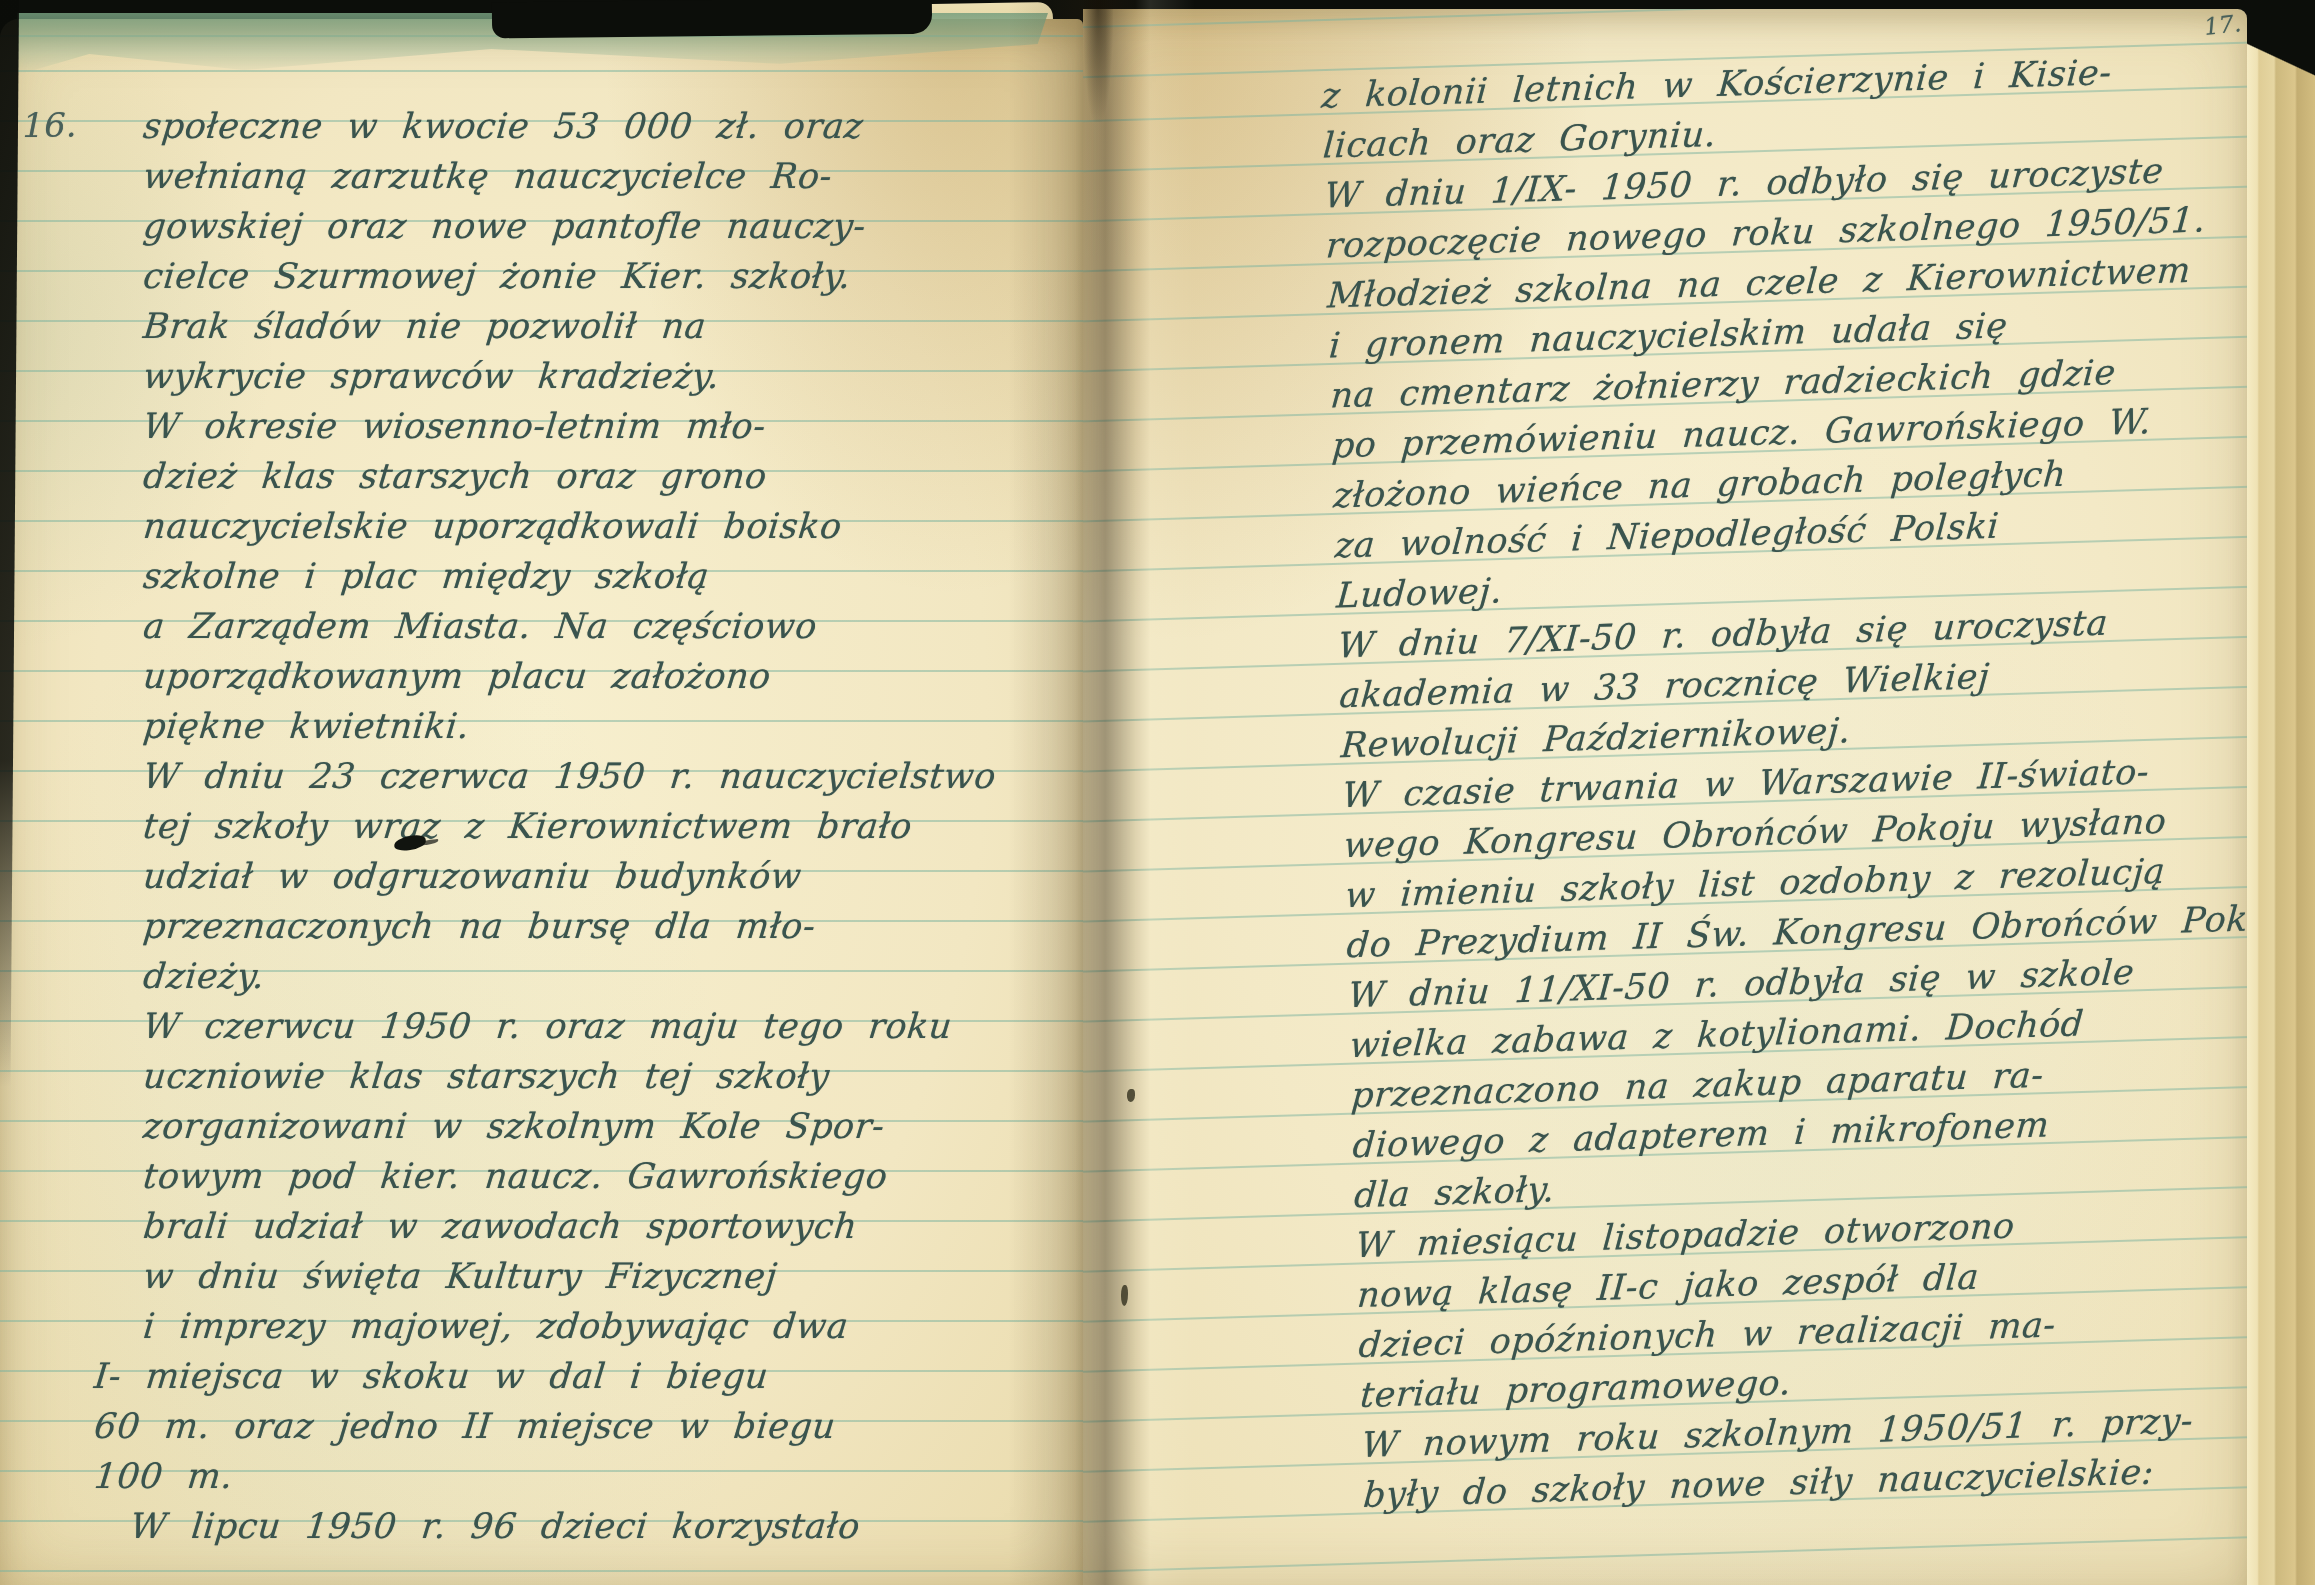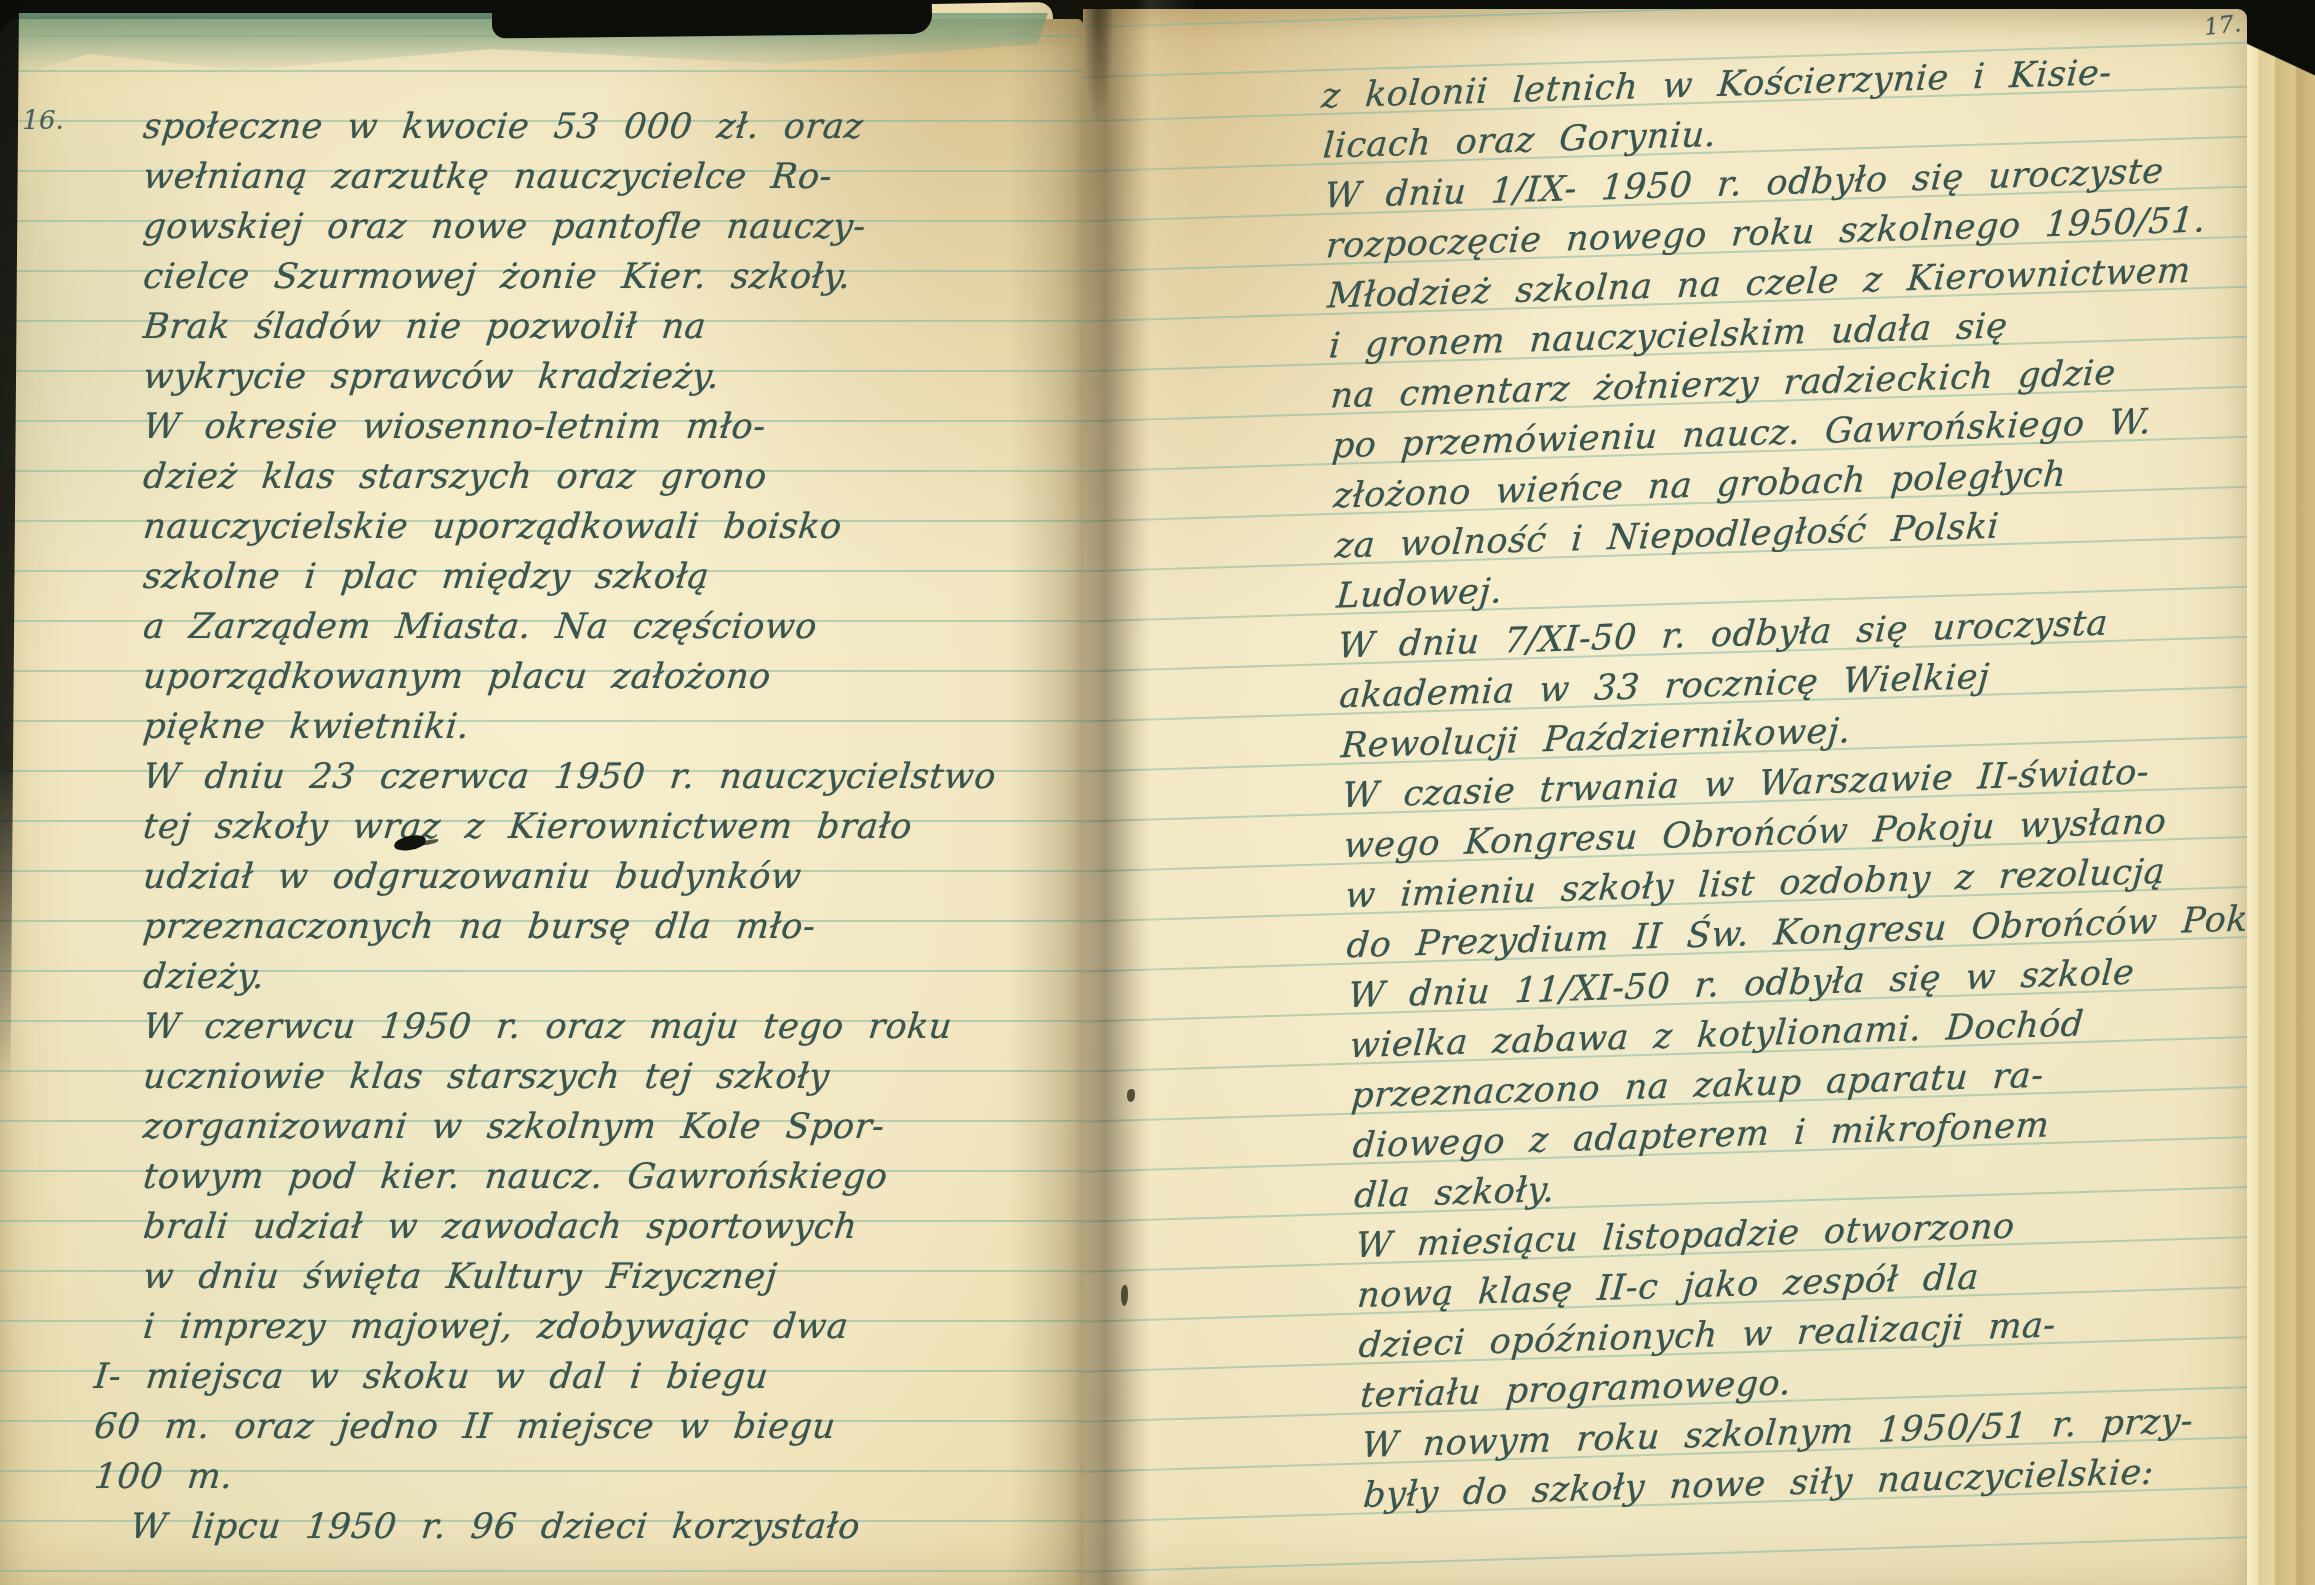--- a/index.html
+++ b/index.html
@@ -50,21 +50,21 @@
     letter-spacing:0.5px;word-spacing:13px;
     transform:skewX(-6deg);transform-origin:left bottom;
     text-shadow:0 0 0.9px rgba(58,84,78,.55);
   }
   .page-left .line:nth-child(n+26):nth-child(-n+28){margin-left:-49px;}
   .page-left .line:nth-child(29){margin-left:-13px;}
   .pgnum{
     position:absolute;font-style:italic;color:#49605a;
     text-shadow:0 0 0.9px rgba(73,96,90,.5);
   }
-  .page-left  .pgnum{left:22.5px;top:86px;font-size:26px;}
+  .page-left  .pgnum{left:22.5px;top:86px;font-size:34px;}
   .page-right .pgnum{left:1121px;top:1.9px;font-size:23.4px;transform:rotate(-6deg);}
   .gutter{
     position:absolute;left:1008px;top:0;width:187px;height:1585px;pointer-events:none;
     background:linear-gradient(90deg,
       rgba(61,46,22,0) 0%, rgba(61,46,22,.16) 36%,
       rgba(38,28,13,.38) 52%, rgba(61,46,22,.10) 68%,
       rgba(255,250,225,.12) 76%, rgba(61,46,22,0) 100%);
   }
   .gutter::before{
     content:"";position:absolute;left:40%;top:0;width:30px;height:122px;

